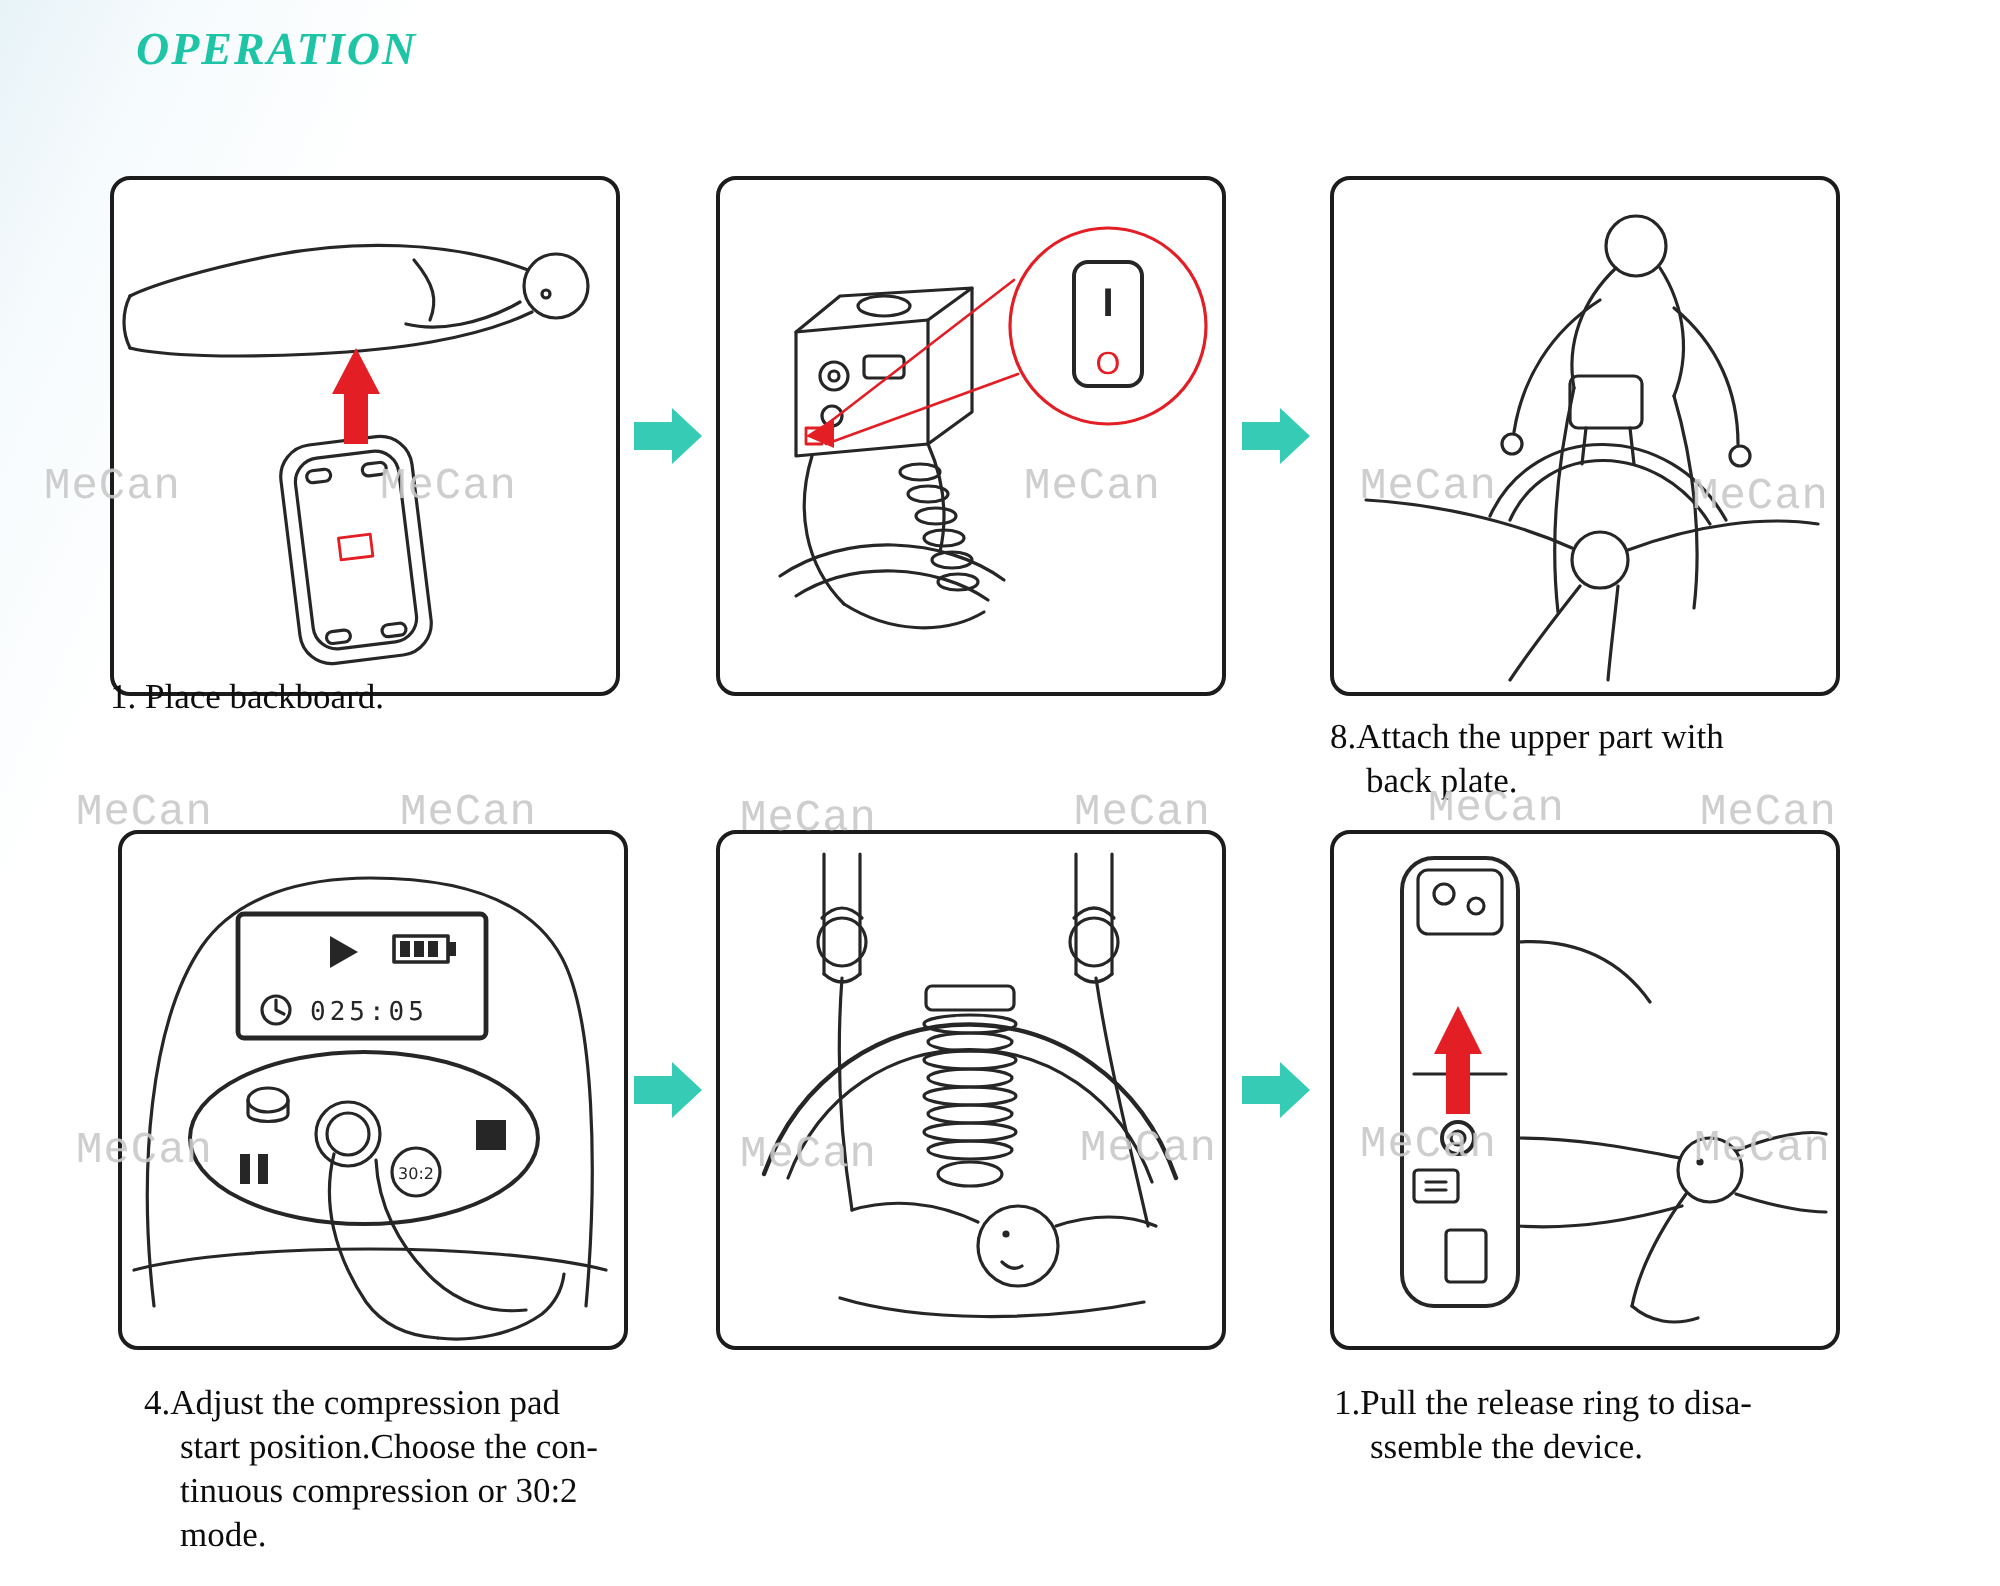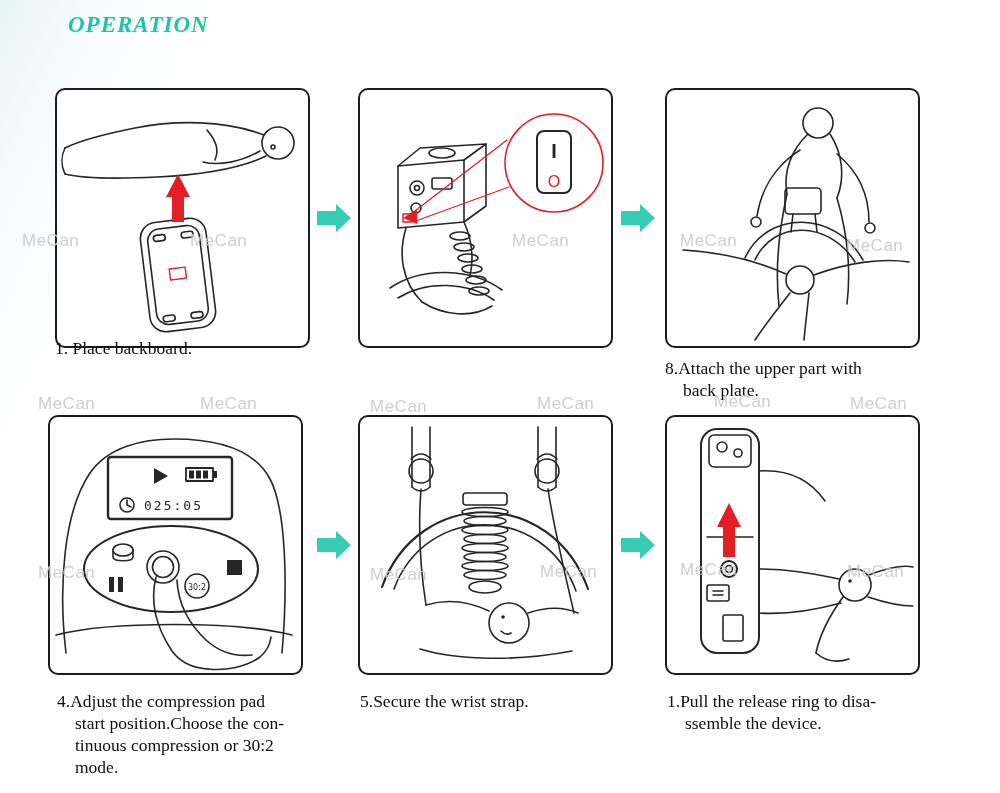--- a/index.html
+++ b/index.html
@@ -18,22 +18,22 @@
     border:2px solid #1c1c1c;border-radius:10px;background:#fff;
   }
   .panel svg{display:block}
   .arrow{position:absolute;width:34px;height:28px}
   .caption{
     position:absolute;font-size:17.5px;line-height:1.26;color:#0d0d0d;
     white-space:pre-line;padding-left:18px;text-indent:-18px;
   }
   .watermarks{position:absolute;inset:0;pointer-events:none;z-index:5}
   .wm{
-    position:absolute;font-family:Liberation Sans, sans-serif;
-    font-size:17px;color:#c9c9c9;letter-spacing:.5px;opacity:.9;
+    position:absolute;font-family:Liberation Mono, monospace;
+    font-size:22px;color:#c9c9c9;letter-spacing:.5px;opacity:.9;
   }
 </style>
 </head>
 <body>
 
 <div class="page">
 
   <h1 class="title">OPERATION</h1>
 
   <figure class="panel" style="left:55px;top:88px">
@@ -120,21 +120,21 @@
       <g>
         <circle cx="133" cy="190" r="14"></circle>
         <path d="M119,184 C88,170 50,162 16,160"></path>
         <path d="M147,185 C182,172 216,168 242,172"></path>
         <path d="M123,203 C108,222 96,238 88,250"></path>
         <path d="M142,203 C140,222 138,238 137,250"></path>
       </g>
     </svg>
   </figure>
 
-  <figure class="panel" style="left:48px;top:415px">
+  <figure class="panel" style="left:59px;top:415px">
     <svg width="251" height="256" viewBox="0 0 251 256" fill="none" stroke="#262626" stroke-width="1.6" stroke-linecap="round" stroke-linejoin="round">
       <g>
         <path d="M16,236 C8,168 14,94 40,56 C58,30 92,22 124,22 C168,22 204,32 220,62 C236,92 238,168 232,236"></path>
         <path d="M6,218 C60,204 186,204 242,218"></path>
       </g>
       <g>
         <rect x="58" y="40" width="124" height="62" rx="3" stroke-width="2.4"></rect>
         <polygon points="104,51 104,67 118,59" fill="#262626" stroke="none"></polygon>
         <rect x="136" y="51" width="27" height="13" stroke-width="1.8"></rect>
         <rect x="163" y="54" width="4" height="7" fill="#262626" stroke="none"></rect>
@@ -248,25 +248,24 @@
   <svg class="arrow" style="left:317px;top:531px" viewBox="0 0 34 28">
     <polygon points="0,7 19,7 19,0 34,14 19,28 19,21 0,21" fill="#35cbb4"></polygon>
   </svg>
   <svg class="arrow" style="left:621px;top:531px" viewBox="0 0 34 28">
     <polygon points="0,7 19,7 19,0 34,14 19,28 19,21 0,21" fill="#35cbb4"></polygon>
   </svg>
 
   <div class="caption" style="left:55px;top:337px;width:290px">1. Place backboard.</div>
   <div class="caption" style="left:665px;top:357px;width:290px">8.Attach the upper part with
 back plate.</div>
-  <div class="caption" style="left:57px;top:690px;width:295px">4.Adjust the compression pad
+  <div class="caption" style="left:72px;top:690px;width:295px">4.Adjust the compression pad
 start position.Choose the con-
 tinuous compression or 30:2
 mode.</div>
-  <div class="caption" style="left:360px;top:690px;width:290px">5.Secure the wrist strap.</div>
   <div class="caption" style="left:667px;top:690px;width:295px">1.Pull the release ring to disa-
 ssemble the device.</div>
 
   <div class="watermarks">
     <span class="wm" style="left:22px;top:231px">MeCan</span>
     <span class="wm" style="left:190px;top:231px">MeCan</span>
     <span class="wm" style="left:512px;top:231px">MeCan</span>
     <span class="wm" style="left:680px;top:231px">MeCan</span>
     <span class="wm" style="left:846px;top:236px">MeCan</span>
     <span class="wm" style="left:38px;top:394px">MeCan</span>

